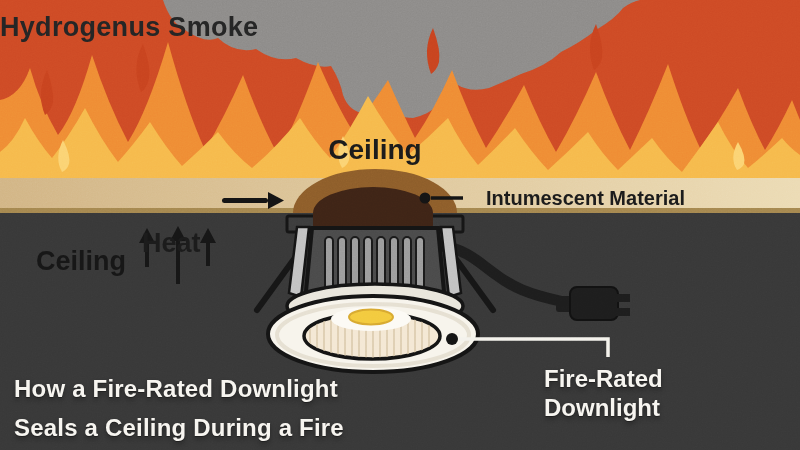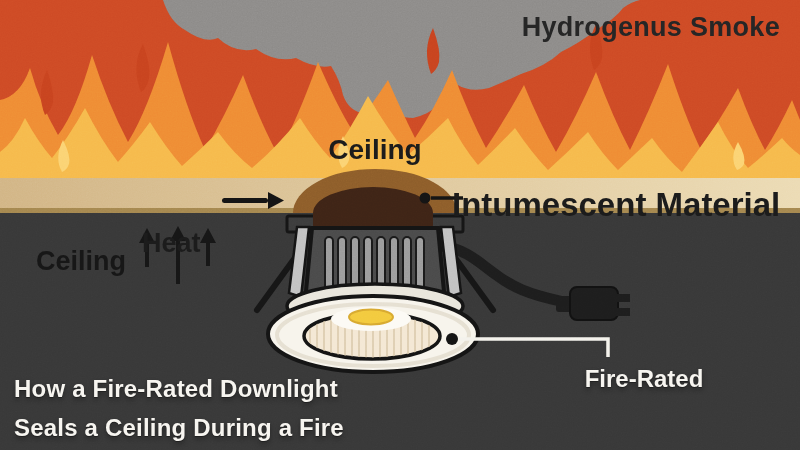--- a/index.html
+++ b/index.html
@@ -2,26 +2,26 @@
 <html><head>
 <meta charset="utf-8">
 <style>
   html,body{margin:0;padding:0;background:#222;}
   #stage{position:relative;width:800px;height:450px;overflow:hidden;
          font-family:"Liberation Sans","DejaVu Sans",sans-serif;}
   #scene{position:absolute;left:0;top:0;}
   .lbl{position:absolute;font-weight:bold;line-height:1.1;white-space:nowrap;}
   .dark{color:#1c1c1c;}
   .light{color:#f7f5f0;text-shadow:0 1px 0 rgba(25,25,25,.65),0 3px 5px rgba(0,0,0,.35);}
-  #lbl-smoke{left:0;right:20px;top:13px;text-align:right;font-size:27px;color:#262626;letter-spacing:.3px;}
+  #lbl-smoke{left:0;right:20px;top:13px;text-align:left;font-size:27px;color:#262626;letter-spacing:.3px;}
   #lbl-ceiling-above{left:275px;width:200px;top:135px;text-align:center;font-size:28px;}
   #lbl-heat{left:142px;top:185px;font-size:27px;margin-top:44px;}
-  #lbl-intumescent{left:452px;top:187px;font-size:33px;}
+  #lbl-intumescent{left:486px;top:187px;font-size:20px;}
   #lbl-ceiling-below{left:36px;top:247px;font-size:27px;color:#171717;}
-  #lbl-downlight{left:544px;width:200px;top:364px;text-align:center;font-size:24px;line-height:29px;white-space:normal;}
+  #lbl-downlight{left:544px;width:200px;top:364px;text-align:left;font-size:24px;line-height:29px;white-space:normal;}
   #lbl-title{left:14px;top:369px;font-size:24px;line-height:39px;white-space:normal;width:480px;letter-spacing:.2px;}
 </style>
 </head>
 <body>
 
 <div id="stage">
 
 <svg id="scene" width="800" height="450" viewBox="0 0 800 450">
   <defs>
     <linearGradient id="ceilGrad" x1="0" y1="0" x2="1" y2="0">
@@ -178,19 +178,20 @@
   <rect x="0" y="0" width="800" height="450" filter="url(#grain)" opacity="0.12" style="mix-blend-mode:overlay"></rect>
 </svg>
 
 <div class="lbl" id="lbl-smoke">Hydrogenus Smoke</div>
 <div class="lbl dark" id="lbl-ceiling-above">Ceiling</div>
 <div class="lbl dark" id="lbl-heat">Heat</div>
 <div class="lbl dark" id="lbl-intumescent">Intumescent Material</div>
 <div class="lbl" id="lbl-ceiling-below">Ceiling</div>
 <div class="lbl light" id="lbl-downlight">
   <span>Fire-Rated</span><br>
+  <span>Downlight</span>
 </div>
 <div class="lbl light" id="lbl-title">
   <span>How a Fire-Rated Downlight</span><br>
   <span>Seals a Ceiling During a Fire</span>
 </div>
 
 </div>
 
 </body></html>

